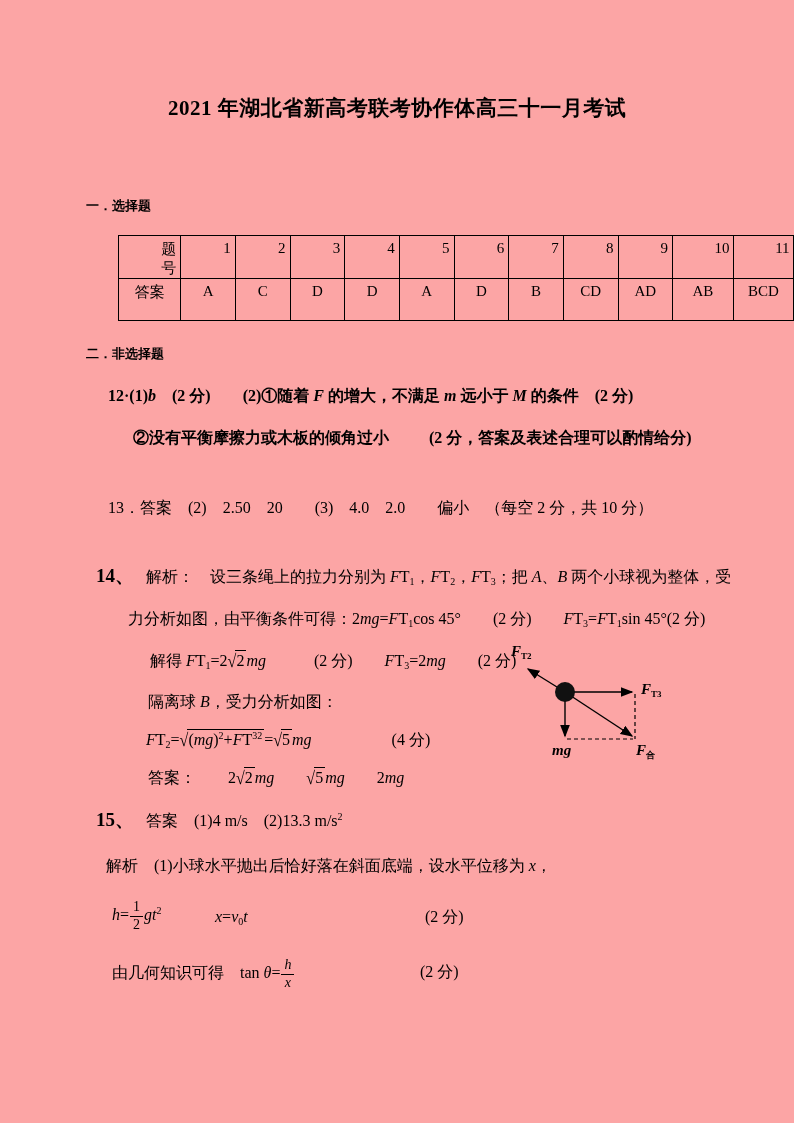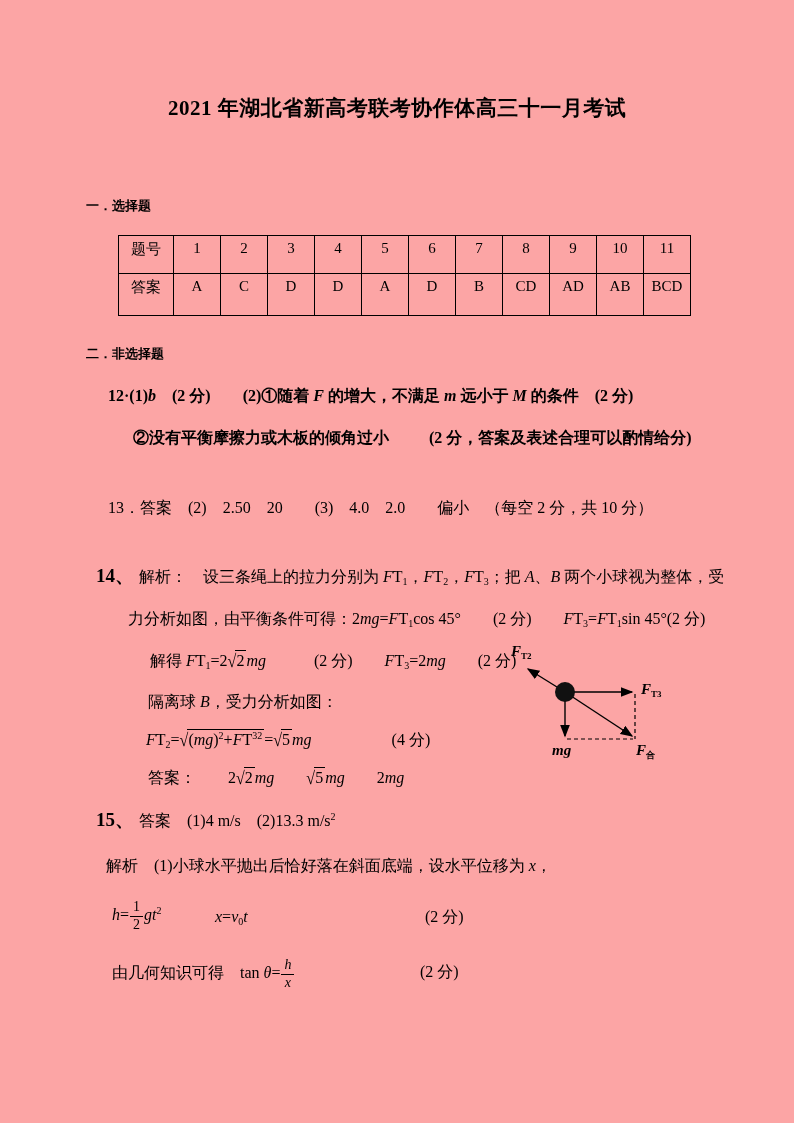--- a/index.html
+++ b/index.html
@@ -8,32 +8,32 @@
     margin:0 auto;overflow:hidden;color:#000;
     font-family:"Liberation Serif","DejaVu Serif",serif;
   }
   .title1{position:absolute;top:94px;left:0;width:100%;text-align:center;
     font-size:21px;font-weight:bold;letter-spacing:.5px;}
   .title2{position:absolute;top:127px;left:0;width:100%;text-align:center;
     font-size:33px;font-weight:bold;letter-spacing:2px;}
   .heading{position:absolute;font-size:13px;font-weight:bold;}
   .line{position:absolute;font-size:16px;line-height:20px;white-space:nowrap;}
   .bold{font-weight:bold;}
-  .qnum{font-weight:bold;font-size:19px;margin-right:5px;}
+  .qnum{font-weight:bold;font-size:19px;margin-right:12px;}
   i{font-style:italic;}
   b{font-weight:normal;}
   sub,sup{font-size:10px;line-height:0;}
   sub{vertical-align:-3px;}
   sup{vertical-align:6px;}
   
   .answer-table{position:absolute;left:118px;top:235px;border-collapse:collapse;
     font-size:15px;}
   .answer-table td{border:1px solid #000;text-align:center;vertical-align:top;
     padding:4px 0 0 0;}
-  .answer-table tr.r1 td{height:33px;}
+  .answer-table tr.r1 td{height:33px;padding-left:38px;}
   .answer-table tr.r2 td{height:37px;}
   .answer-table td.rowlabel{width:54px;font-size:15px;}
   .answer-table td.qcell{width:46px;}
   
   .sqrt{display:inline-block;white-space:nowrap;}
   .sqrt .rad{display:inline-block;transform:scaleY(1.12);margin-right:-1px;}
   .sqrt .radbody{display:inline-block;border-top:1px solid #000;padding:0 2px 0 1px;}
   .frac{display:inline-flex;flex-direction:column;text-align:center;
     vertical-align:middle;line-height:1.05;font-size:14px;margin:0 1px;}
   .frac .fnum{border-bottom:1px solid #000;padding:0 3px 1px 3px;}

